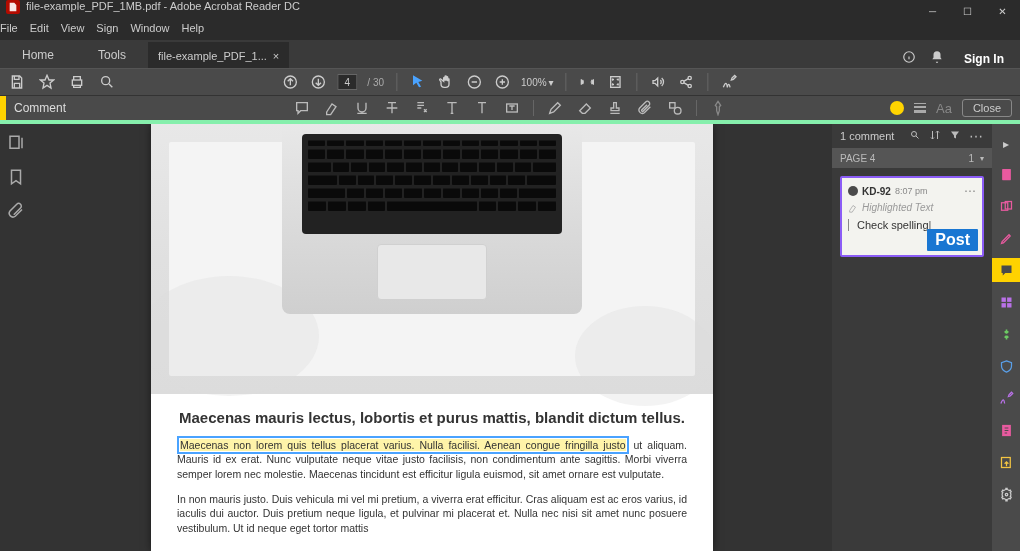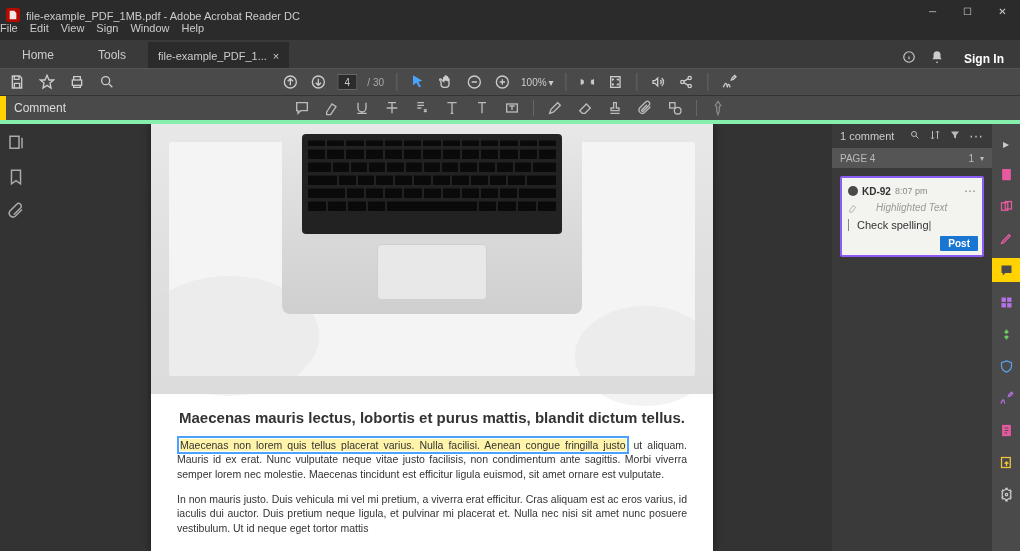--- a/index.html
+++ b/index.html
@@ -1,17 +1,17 @@
 <!DOCTYPE html>
 <html><head>
 <meta charset="utf-8">
 <style>
 * { margin: 0; padding: 0; box-sizing: border-box; font-family: "Segoe UI", Arial, sans-serif; user-select: none; }
 html, body { width: 1020px; height: 551px; overflow: hidden; background: #1e1e1e; }
-.titlebar { height: 22px; background: #2b2b2b; display: flex; align-items: flex-end; color: #ccc; font-size: 11px; padding-left: 6px; }
+.titlebar { height: 22px; background: #2b2b2b; display: flex; align-items: flex-start; color: #ccc; font-size: 11px; padding-left: 6px; }
 .titlebar .app-icon { width: 14px; height: 14px; background: #b30b00; border-radius: 2px; display: flex; align-items: center; justify-content: center; margin-right: 6px; }
 .titlebar .app-icon svg { width: 10px; height: 10px; }
 .titlebar .title-text { flex: 1; }
 .titlebar .win-controls { display: flex; height: 100%; }
 .titlebar .win-controls div { width: 35px; height: 100%; display: flex; align-items: center; justify-content: center; color: #ccc; cursor: pointer; font-size: 10px; }
 .menubar { height: 18px; background: #2b2b2b; display: flex; align-items: flex-start; padding-left: 0; color: #ccc; font-size: 11px; gap: 12px; }
 .tabbar { height: 28px; background: #3a3a3a; display: flex; align-items: flex-end; }
 .tabbar .tab-btn { padding: 0 22px; height: 26px; display: flex; align-items: center; color: #ccc; font-size: 12px; background: #3a3a3a; cursor: pointer; }
 .tabbar .doc-tab { padding: 0 10px; height: 26px; display: flex; align-items: center; background: #2b2b2b; color: #ccc; font-size: 11px; border-top: 1px solid #2b2b2b; cursor: pointer; gap: 6px; }
 .tabbar .doc-tab .close-x { font-size: 11px; }
@@ -69,26 +69,26 @@
 .cp-head .label { flex: 1; }
 .cp-head svg { width: 12px; height: 12px; }
 .cp-page { height: 20px; background: #555; display: flex; align-items: center; padding: 0 8px; color: #bbb; font-size: 10px; }
 .cp-page .label { flex: 1; }
 .cp-card { margin: 8px; background: #f3f3ef; border: 2px solid #8b5cf6; border-radius: 2px; padding: 6px; position: relative; }
 .cp-card .row1 { display: flex; align-items: center; gap: 4px; font-size: 10px; }
 .cp-card .bullet { width: 10px; height: 10px; border-radius: 50%; background: #4a4a4a; }
 .cp-card .author { font-weight: 700; color: #333; }
 .cp-card .time { color: #888; font-size: 9px; }
 .cp-card .dots { margin-left: auto; color: #888; font-size: 12px; cursor: pointer; }
-.cp-card .type-row { display: flex; align-items: center; gap: 18px; margin-top: 4px; font-size: 10px; color: #999; font-style: italic; }
+.cp-card .type-row { display: flex; align-items: center; gap: 4px; margin-top: 4px; font-size: 10px; color: #999; font-style: italic; }
 .cp-card .type-row svg { width: 10px; height: 10px; }
 .cp-card .content { font-size: 11px; color: #333; margin-top: 6px; border-left: 1px solid #888; padding-left: 8px; }
 .cp-card .content::after { content:"|"; color:#555; animation: blink 1s infinite; }
 @keyframes blink { 50% { opacity: 0; } }
-.cp-card .post-btn { position: absolute; right: 4px; bottom: 4px; background: #1976d2; color: #fff; font-size: 10px; font-weight: 600; padding: 2px 8px; cursor: pointer; border-radius: 1px; }
+.cp-card .post-btn { position: absolute; right: 4px; bottom: 4px; background: #1976d2; color: #fff; font-size: 16px; font-weight: 600; padding: 2px 8px; cursor: pointer; border-radius: 1px; }
 .rightbar { width: 28px; background: #4a4a4a; display: flex; flex-direction: column; align-items: center; padding-top: 6px; gap: 8px; }
 .rightbar .rb { width: 28px; height: 24px; display: flex; align-items: center; justify-content: center; cursor: pointer; }
 .rightbar .rb svg { width: 15px; height: 15px; }
 .rightbar .rb.sel { background: #ffd200; }
 .rightbar .collapse { margin-top: 4px; color: #ccc; height: 20px; display:flex; align-items:center; justify-content:center; font-size:12px; }
 .watermark { position: absolute; right: 12px; bottom: 4px; display: flex; align-items: center; gap: 10px; color: #fff; font-size: 36px; font-weight: 400; letter-spacing: -.5px; pointer-events: none; text-shadow: 0 1px 3px rgba(0,0,0,.4); }
 .watermark .star { width: 48px; height: 48px; }
 .watermark .dotcom { font-size: 22px; margin-left: -4px; }
 </style>
 </head>
@@ -308,20 +308,30 @@
           <rect x="4" y="4" width="8" height="8"></rect>
           <circle cx="16" cy="16" r="5"></circle>
         </svg>
       </span>
     <span class="divider" style="width:1px;height:16px;background:#666"></span>
     <span class="ci">
         <svg viewBox="0 0 24 24" fill="none" stroke="#888" stroke-width="2">
           <path d="M12 2l4 6-2 2v6l-2 6-2-6v-6l-2-2z"></path>
         </svg>
       </span>
+  </div>
+  <div class="right-set">
+    <div class="swatch"></div>
+    <div class="lines">
+        <span></span>
+        <span style="height:2px"></span>
+        <span style="height:3px"></span>
+      </div>
+    <div class="aa">Aa</div>
+    <div class="close-btn">Close</div>
   </div>
 </div>
 
 <div class="workspace">
   <div class="leftbar">
     <span class="li"><svg viewBox="0 0 24 24" fill="none" stroke="#aaa" stroke-width="2">
           <rect x="4" y="3" width="12" height="16"></rect>
           <path d="M20 5v14"></path>
         </svg></span>
     <span class="li"><svg viewBox="0 0 24 24" fill="none" stroke="#aaa" stroke-width="2">

